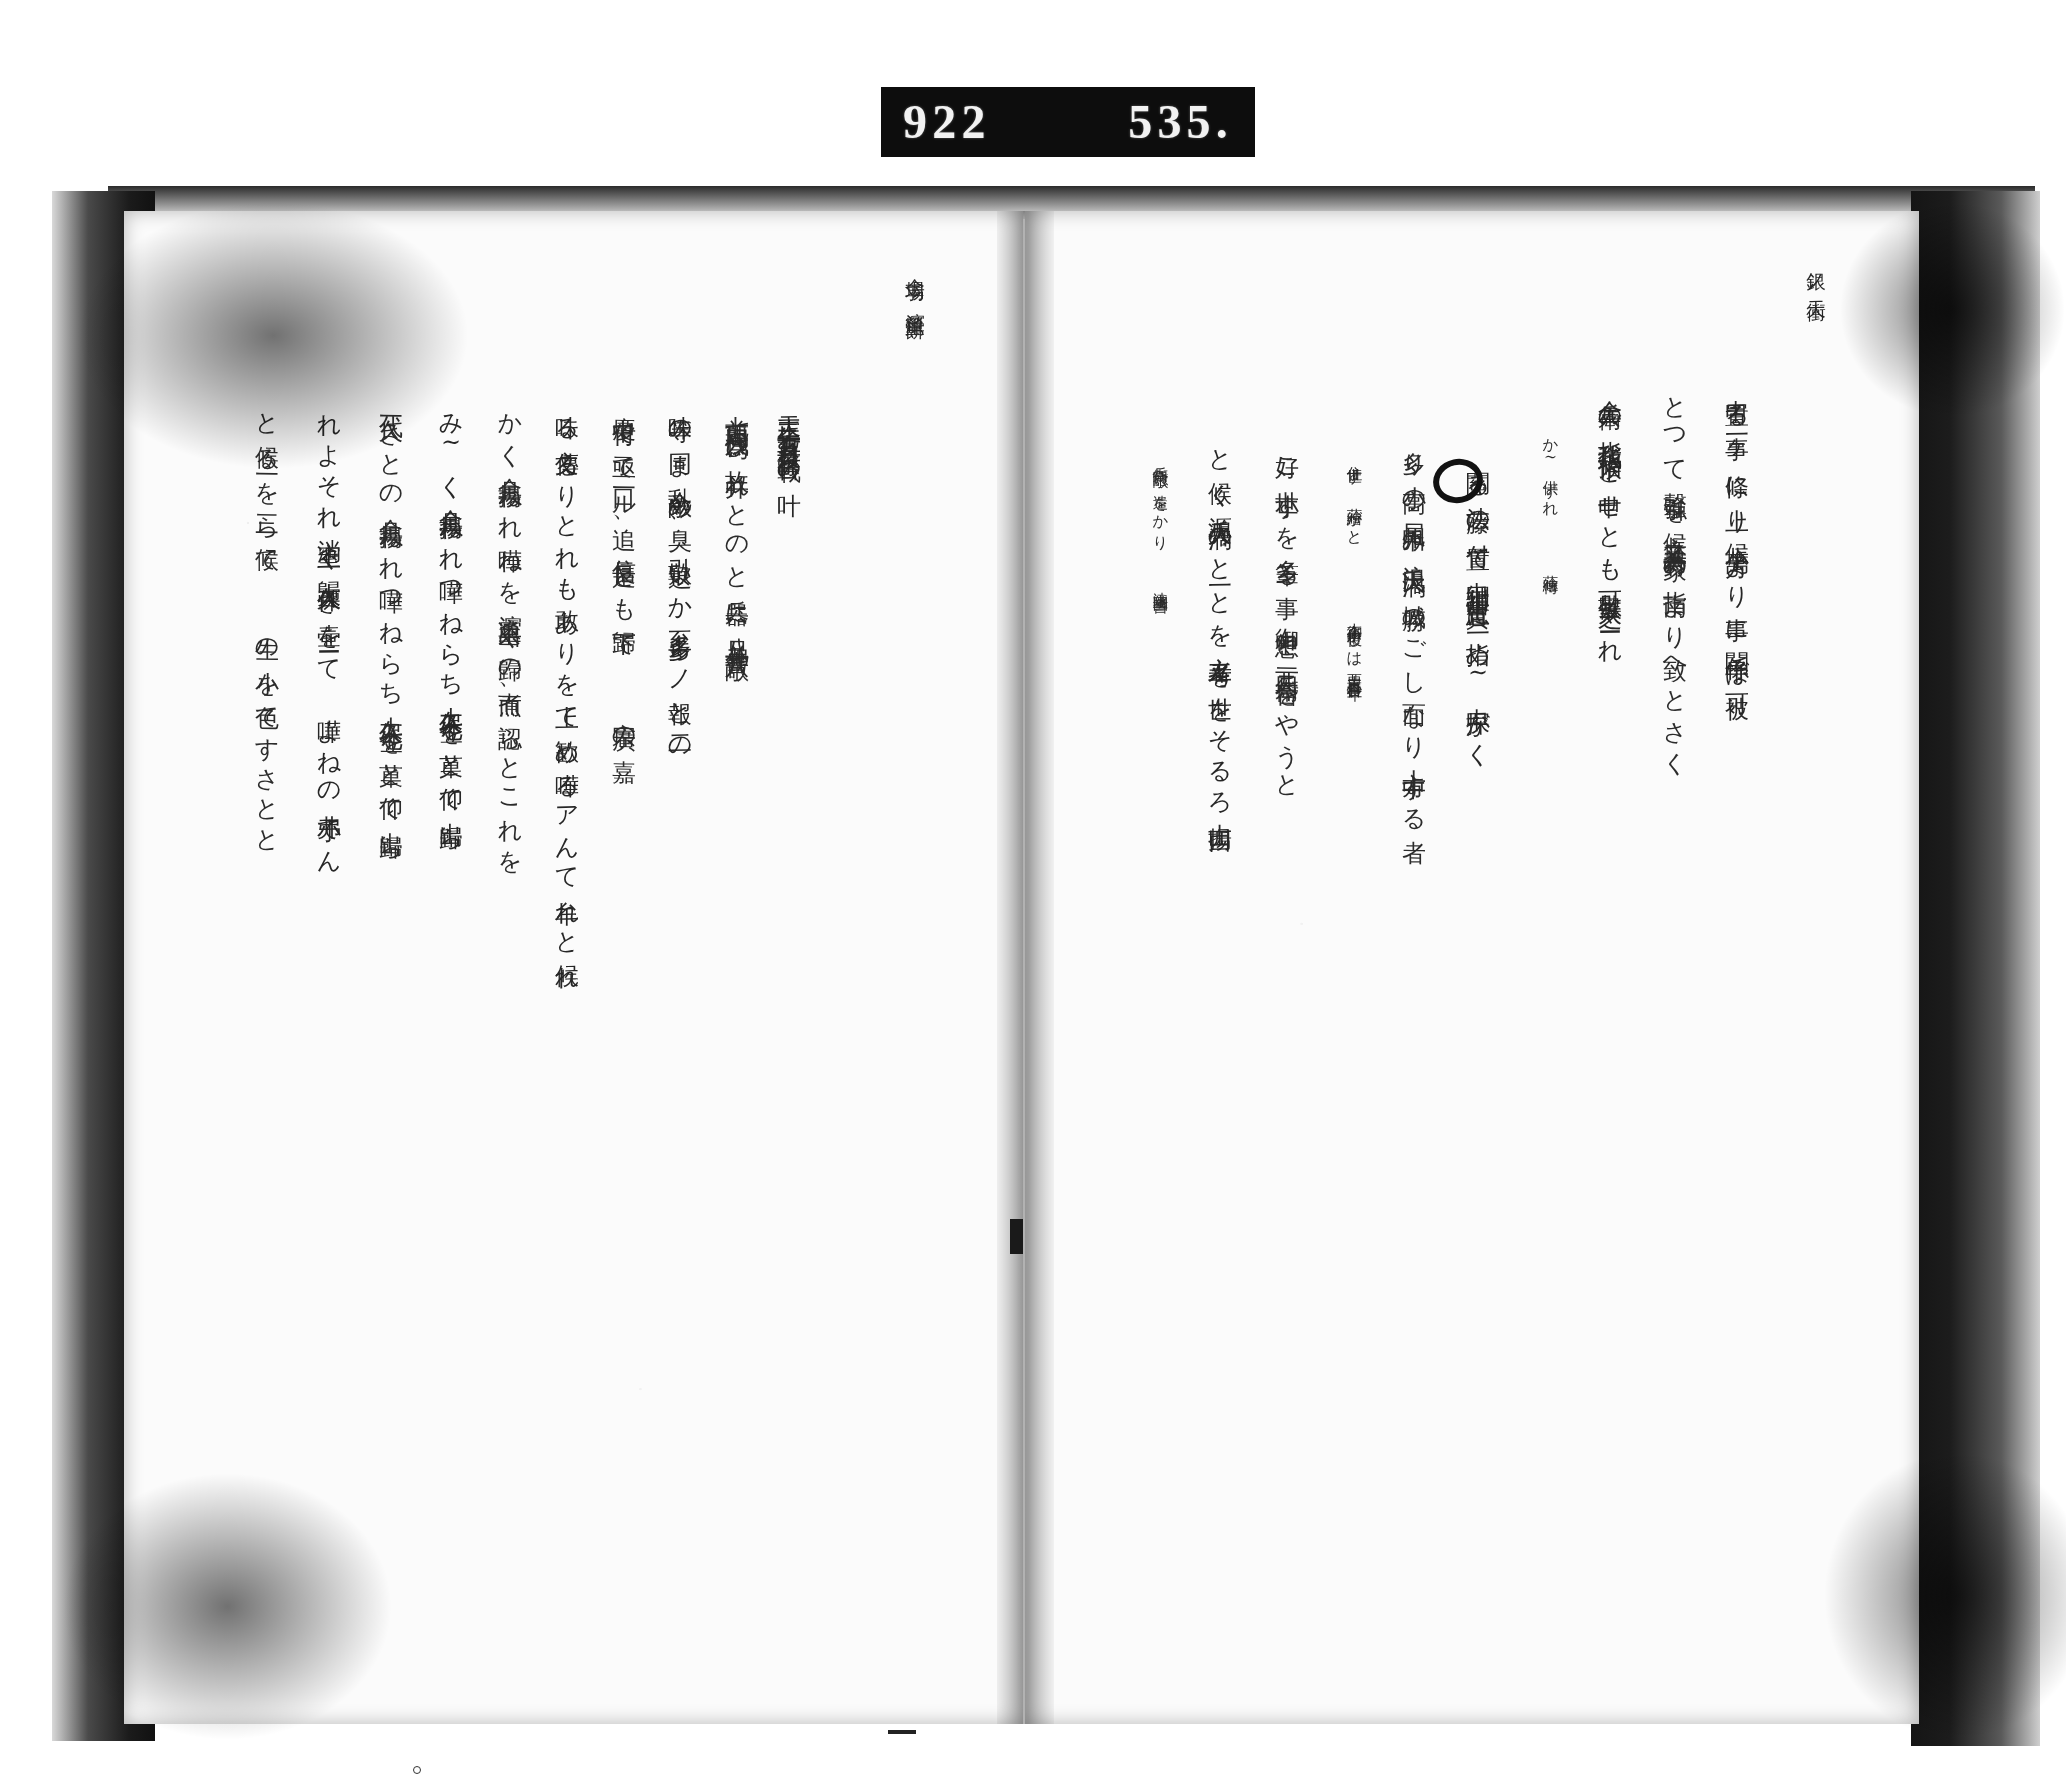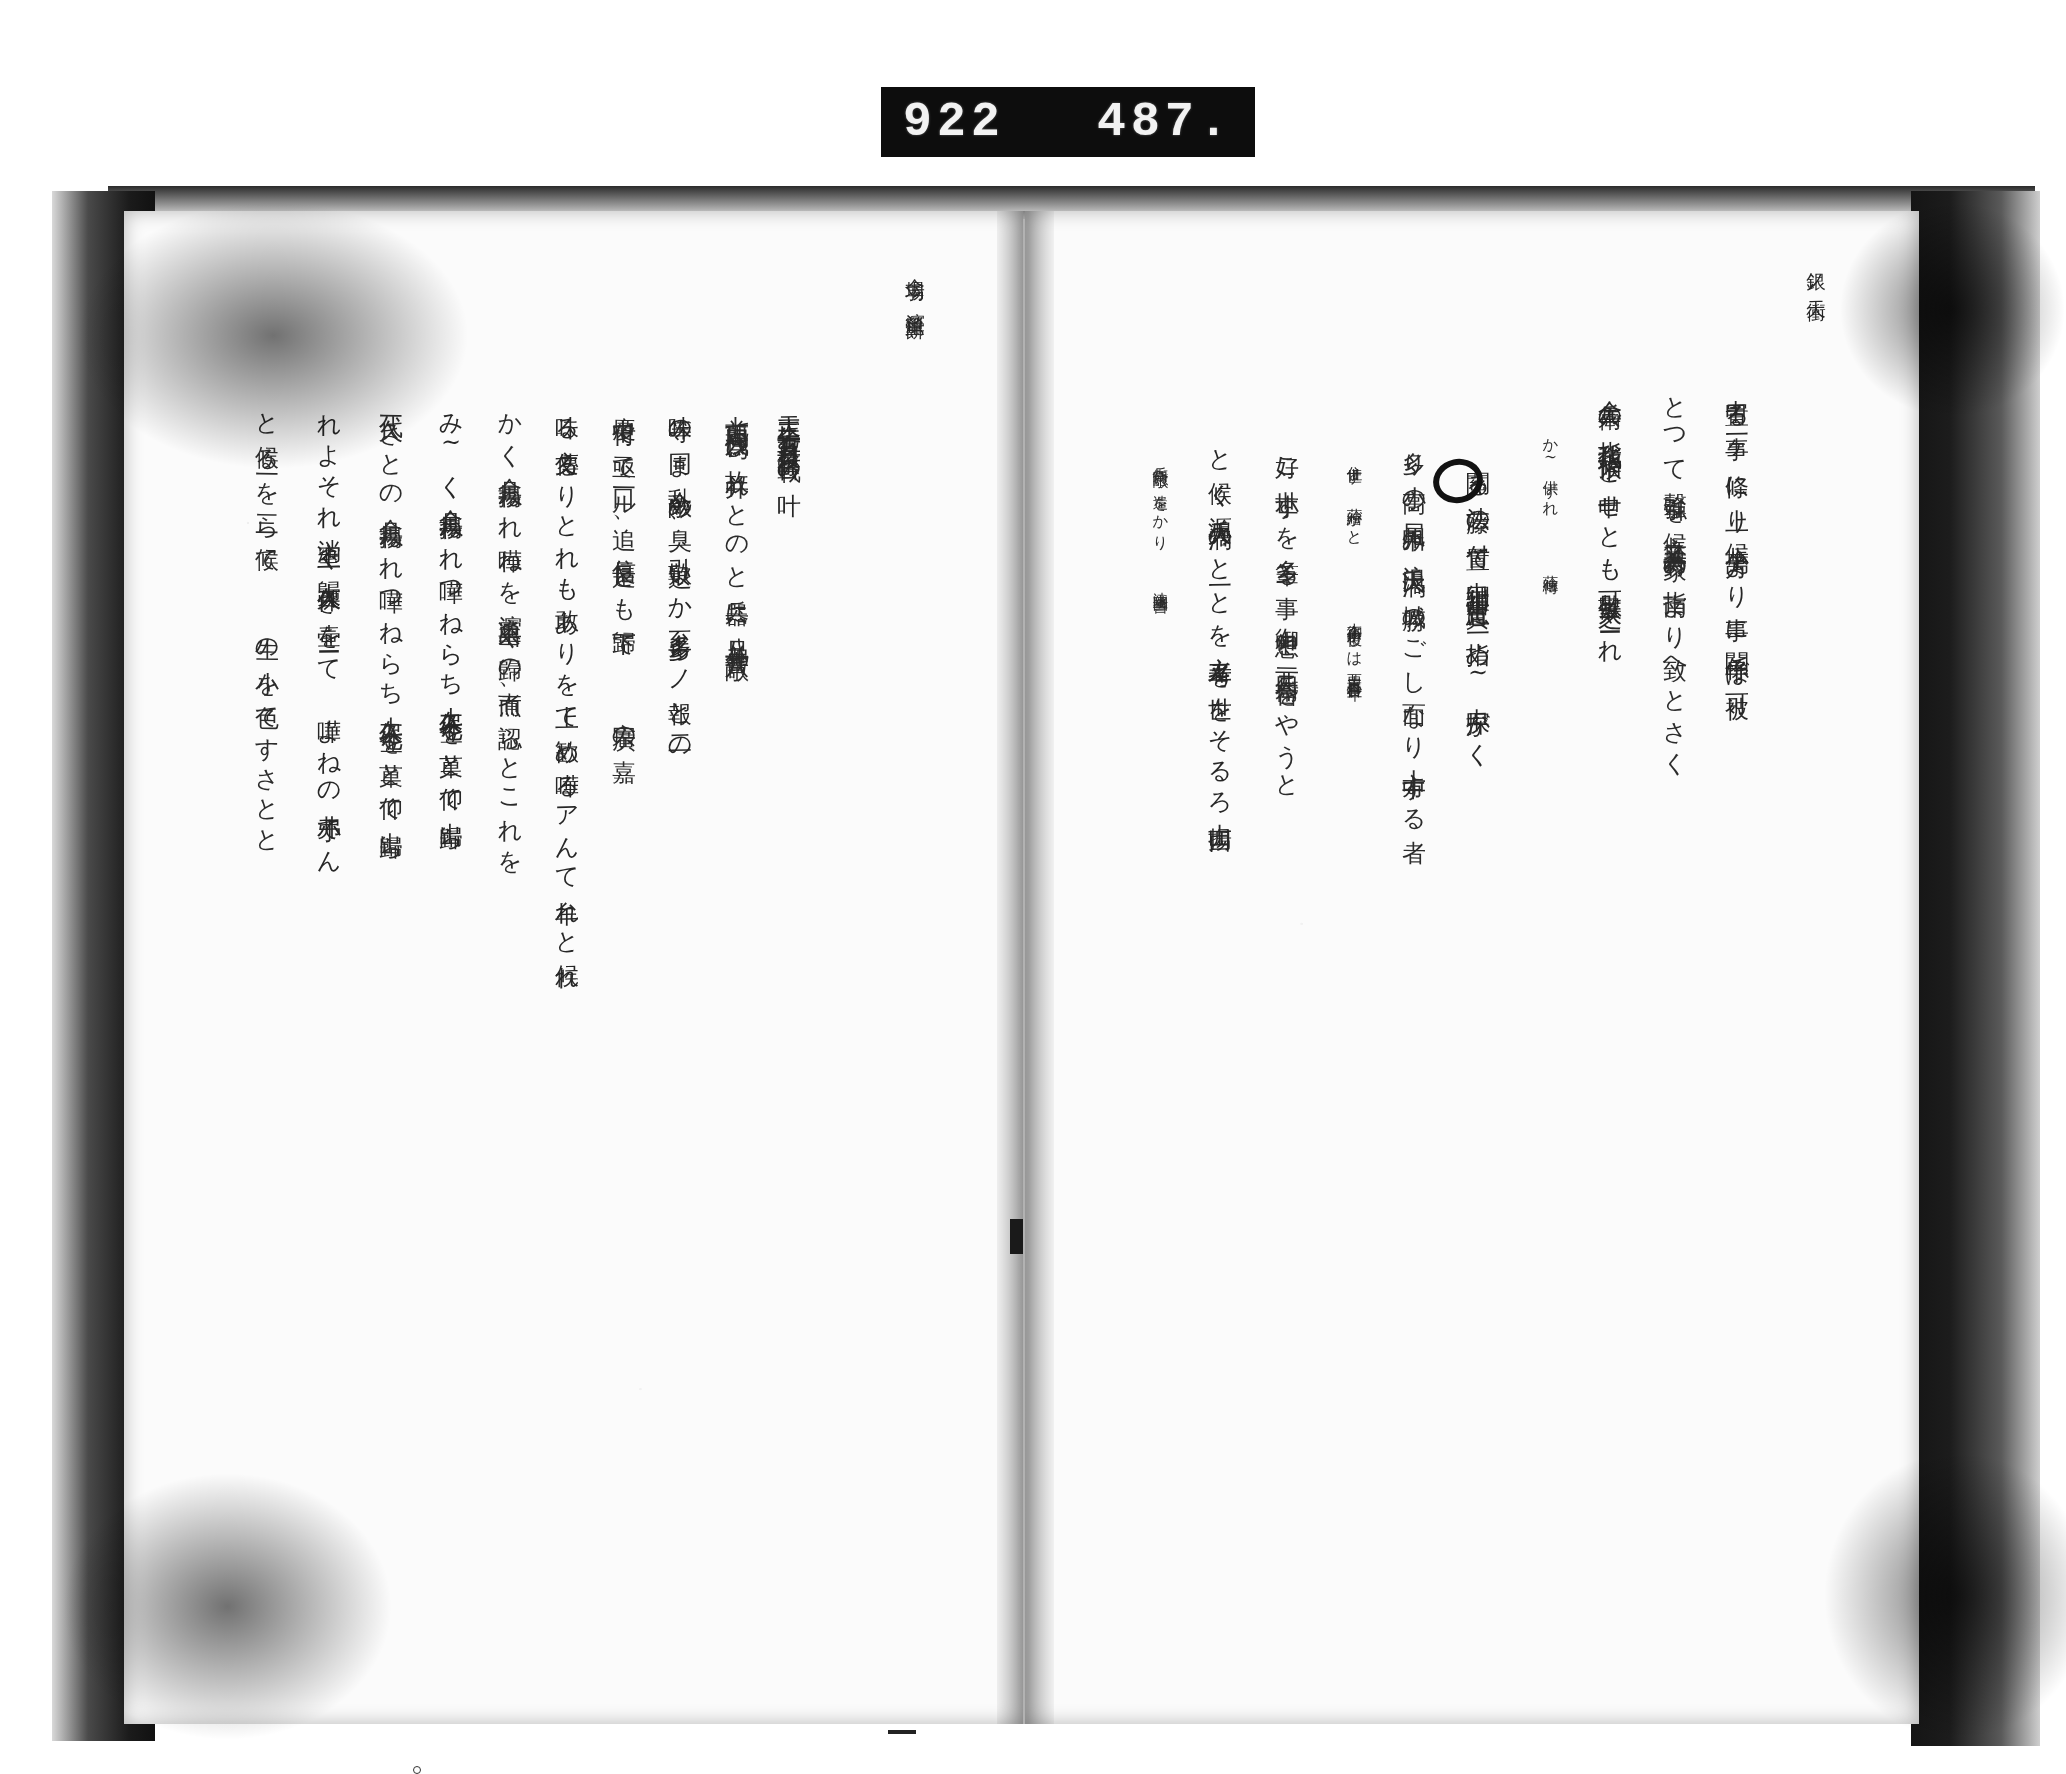--- a/index.html
+++ b/index.html
@@ -25,21 +25,21 @@
     background: #0d0d0d;
     display: flex;
     align-items: center;
     justify-content: space-between;
     padding: 0 22px;
     box-sizing: border-box;
     letter-spacing: 5.2px;
   }
   #counter-strip .num {
     color: #f2f2f2;
-    font-family: Liberation Mono, monospace;
+    font-family: Liberation Serif, serif;
     font-size: 48px;
     font-weight: 700;
     line-height: 1;
     text-shadow: 0 0 2.6px rgba(255,255,255,.35);
   }
 
   
   #book {
     position: absolute;
     left: 0;
@@ -167,21 +167,21 @@
       radial-gradient(circle at 31% 76%, rgba(0,0,0,.04) 0 1px, transparent 1.5px),
       radial-gradient(circle at 84% 18%, rgba(0,0,0,.04) 0 1px, transparent 1.5px);
     pointer-events: none;
   }
 </style>
 </head>
 <body>
 
 <div id="counter-strip">
   <span class="num">922</span>
-  <span class="num">487.</span>
+  <span class="num">535.</span>
 </div>
 
 <div id="book">
 
   <div class="scan-bg" id="bg-top"></div>
   <div class="scan-bg" id="bg-left"></div>
   <div class="scan-bg" id="bg-right-edge"></div>
 
   <div class="page" id="page-left">
     <div class="vtext col-head ink" style="right:98px; top:52px;">金場羽 濱鶯里餅</div>

